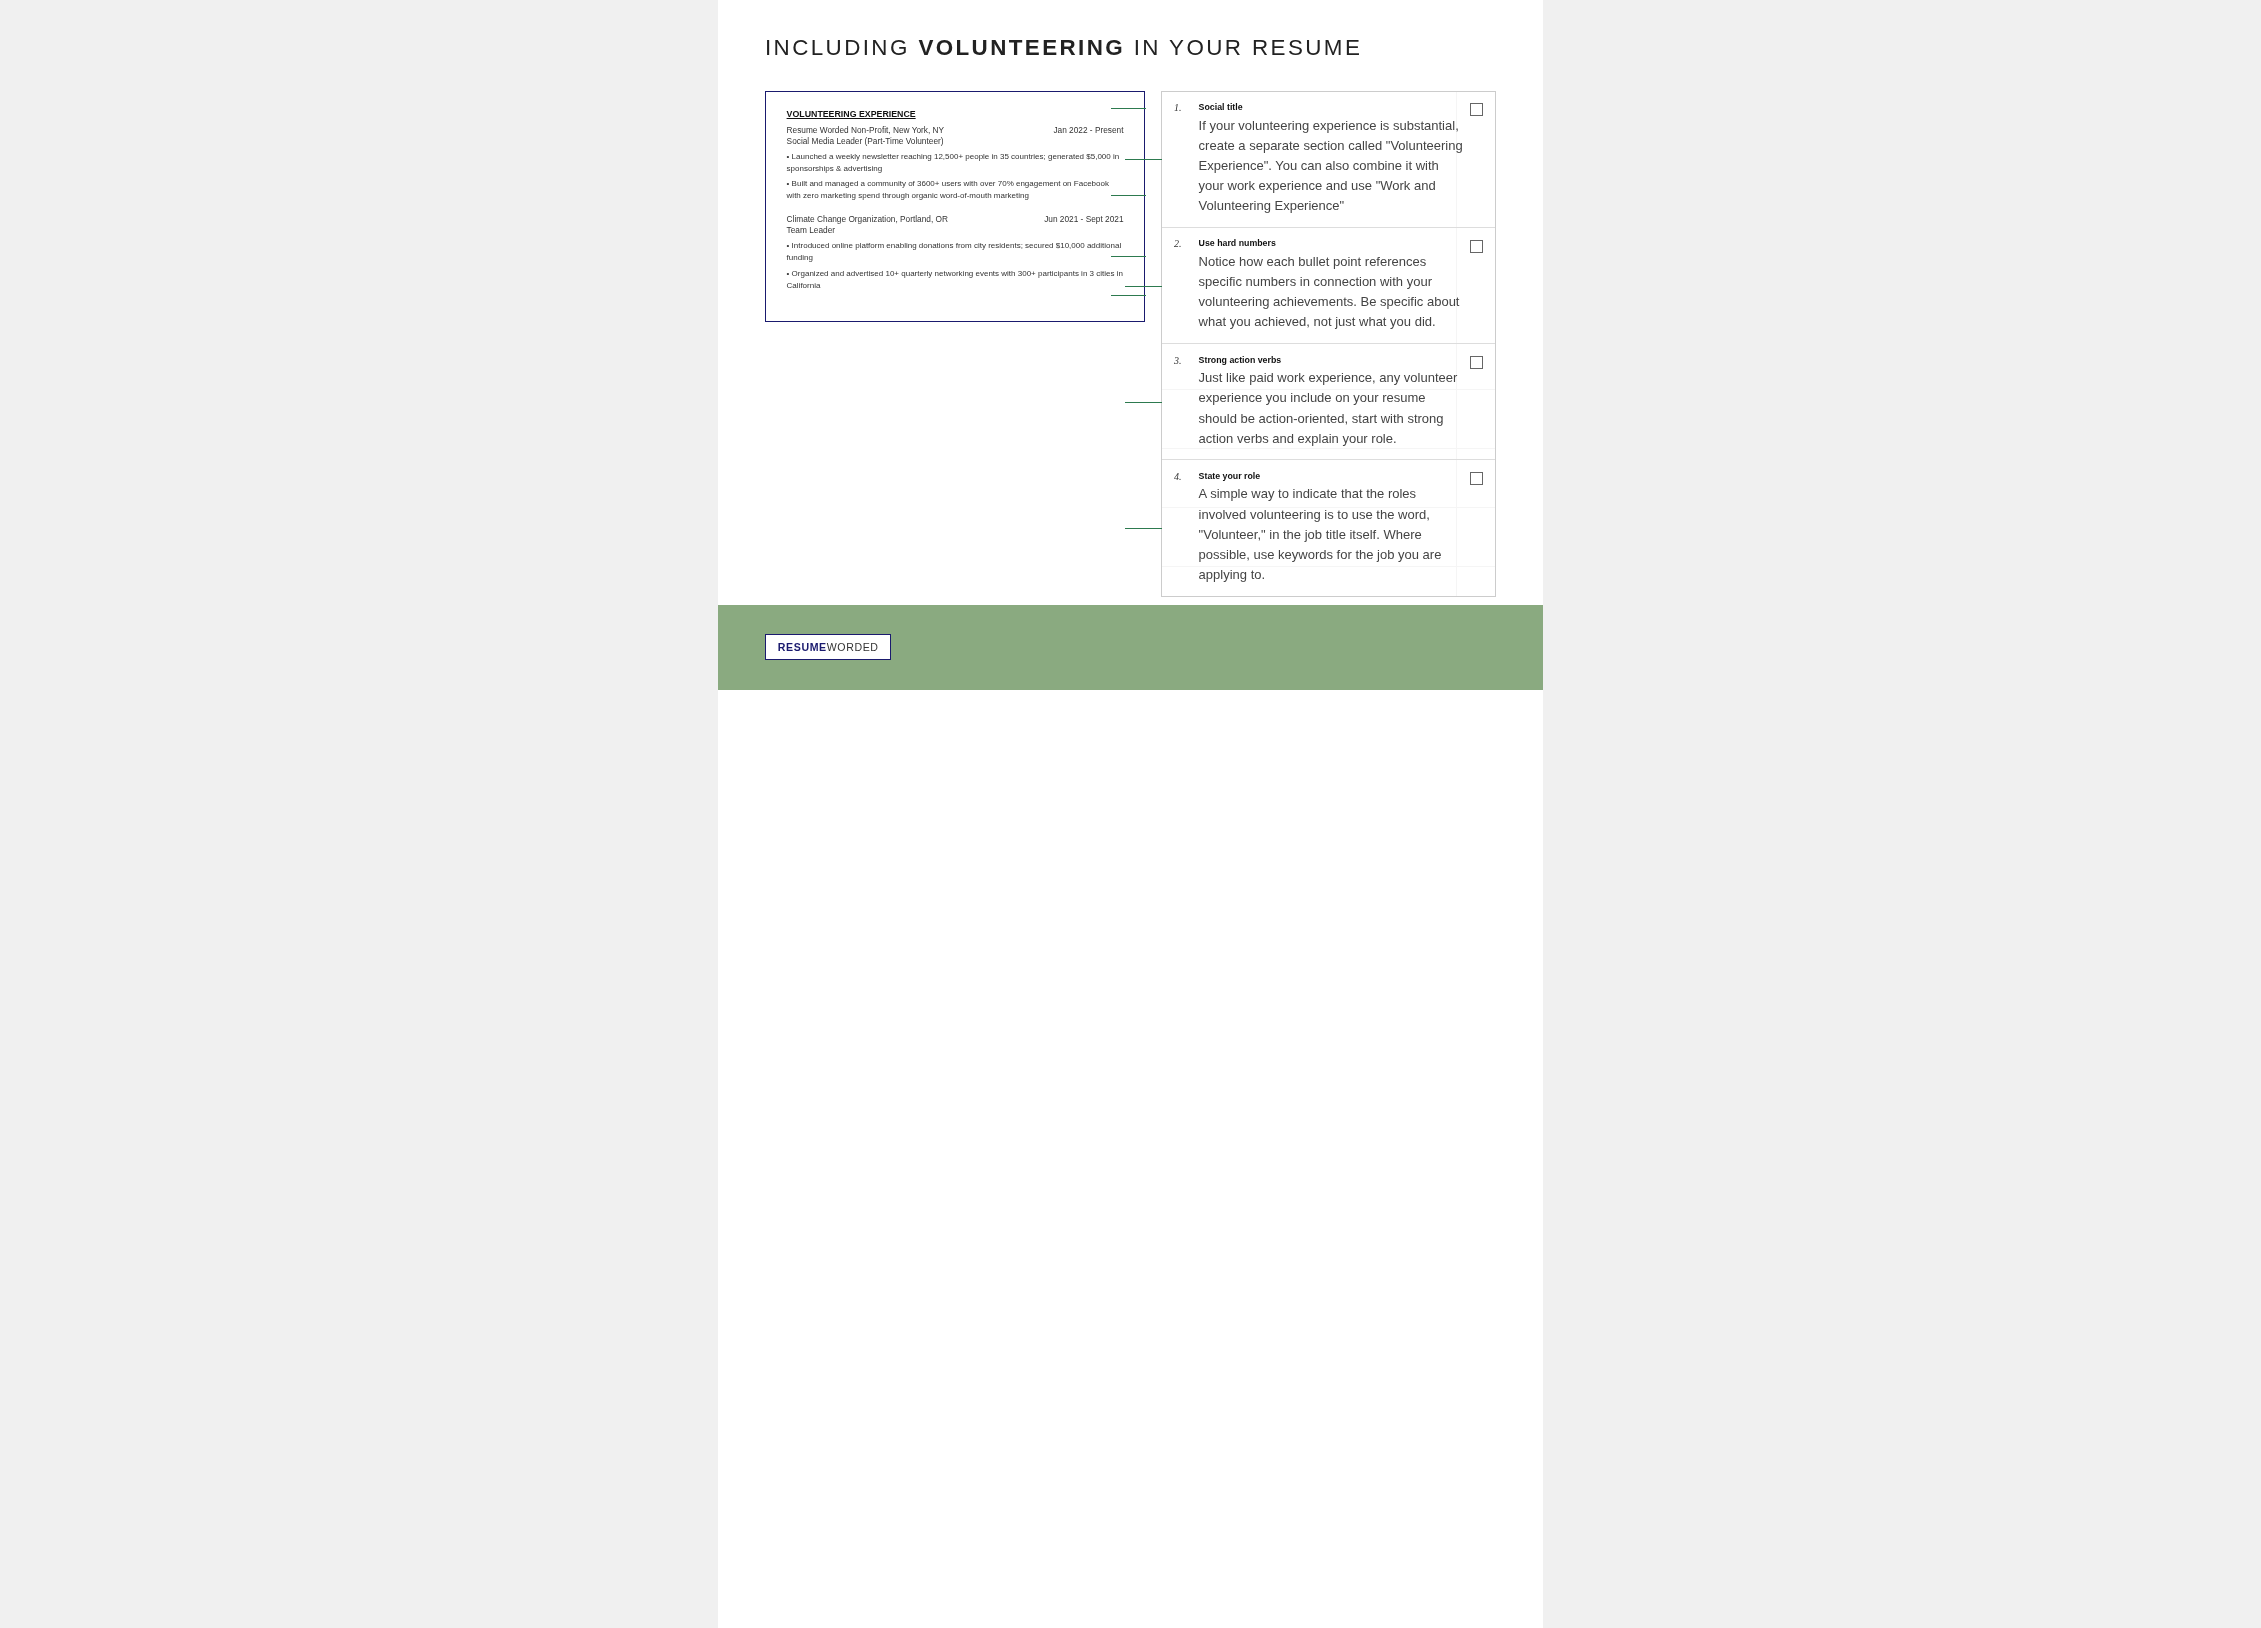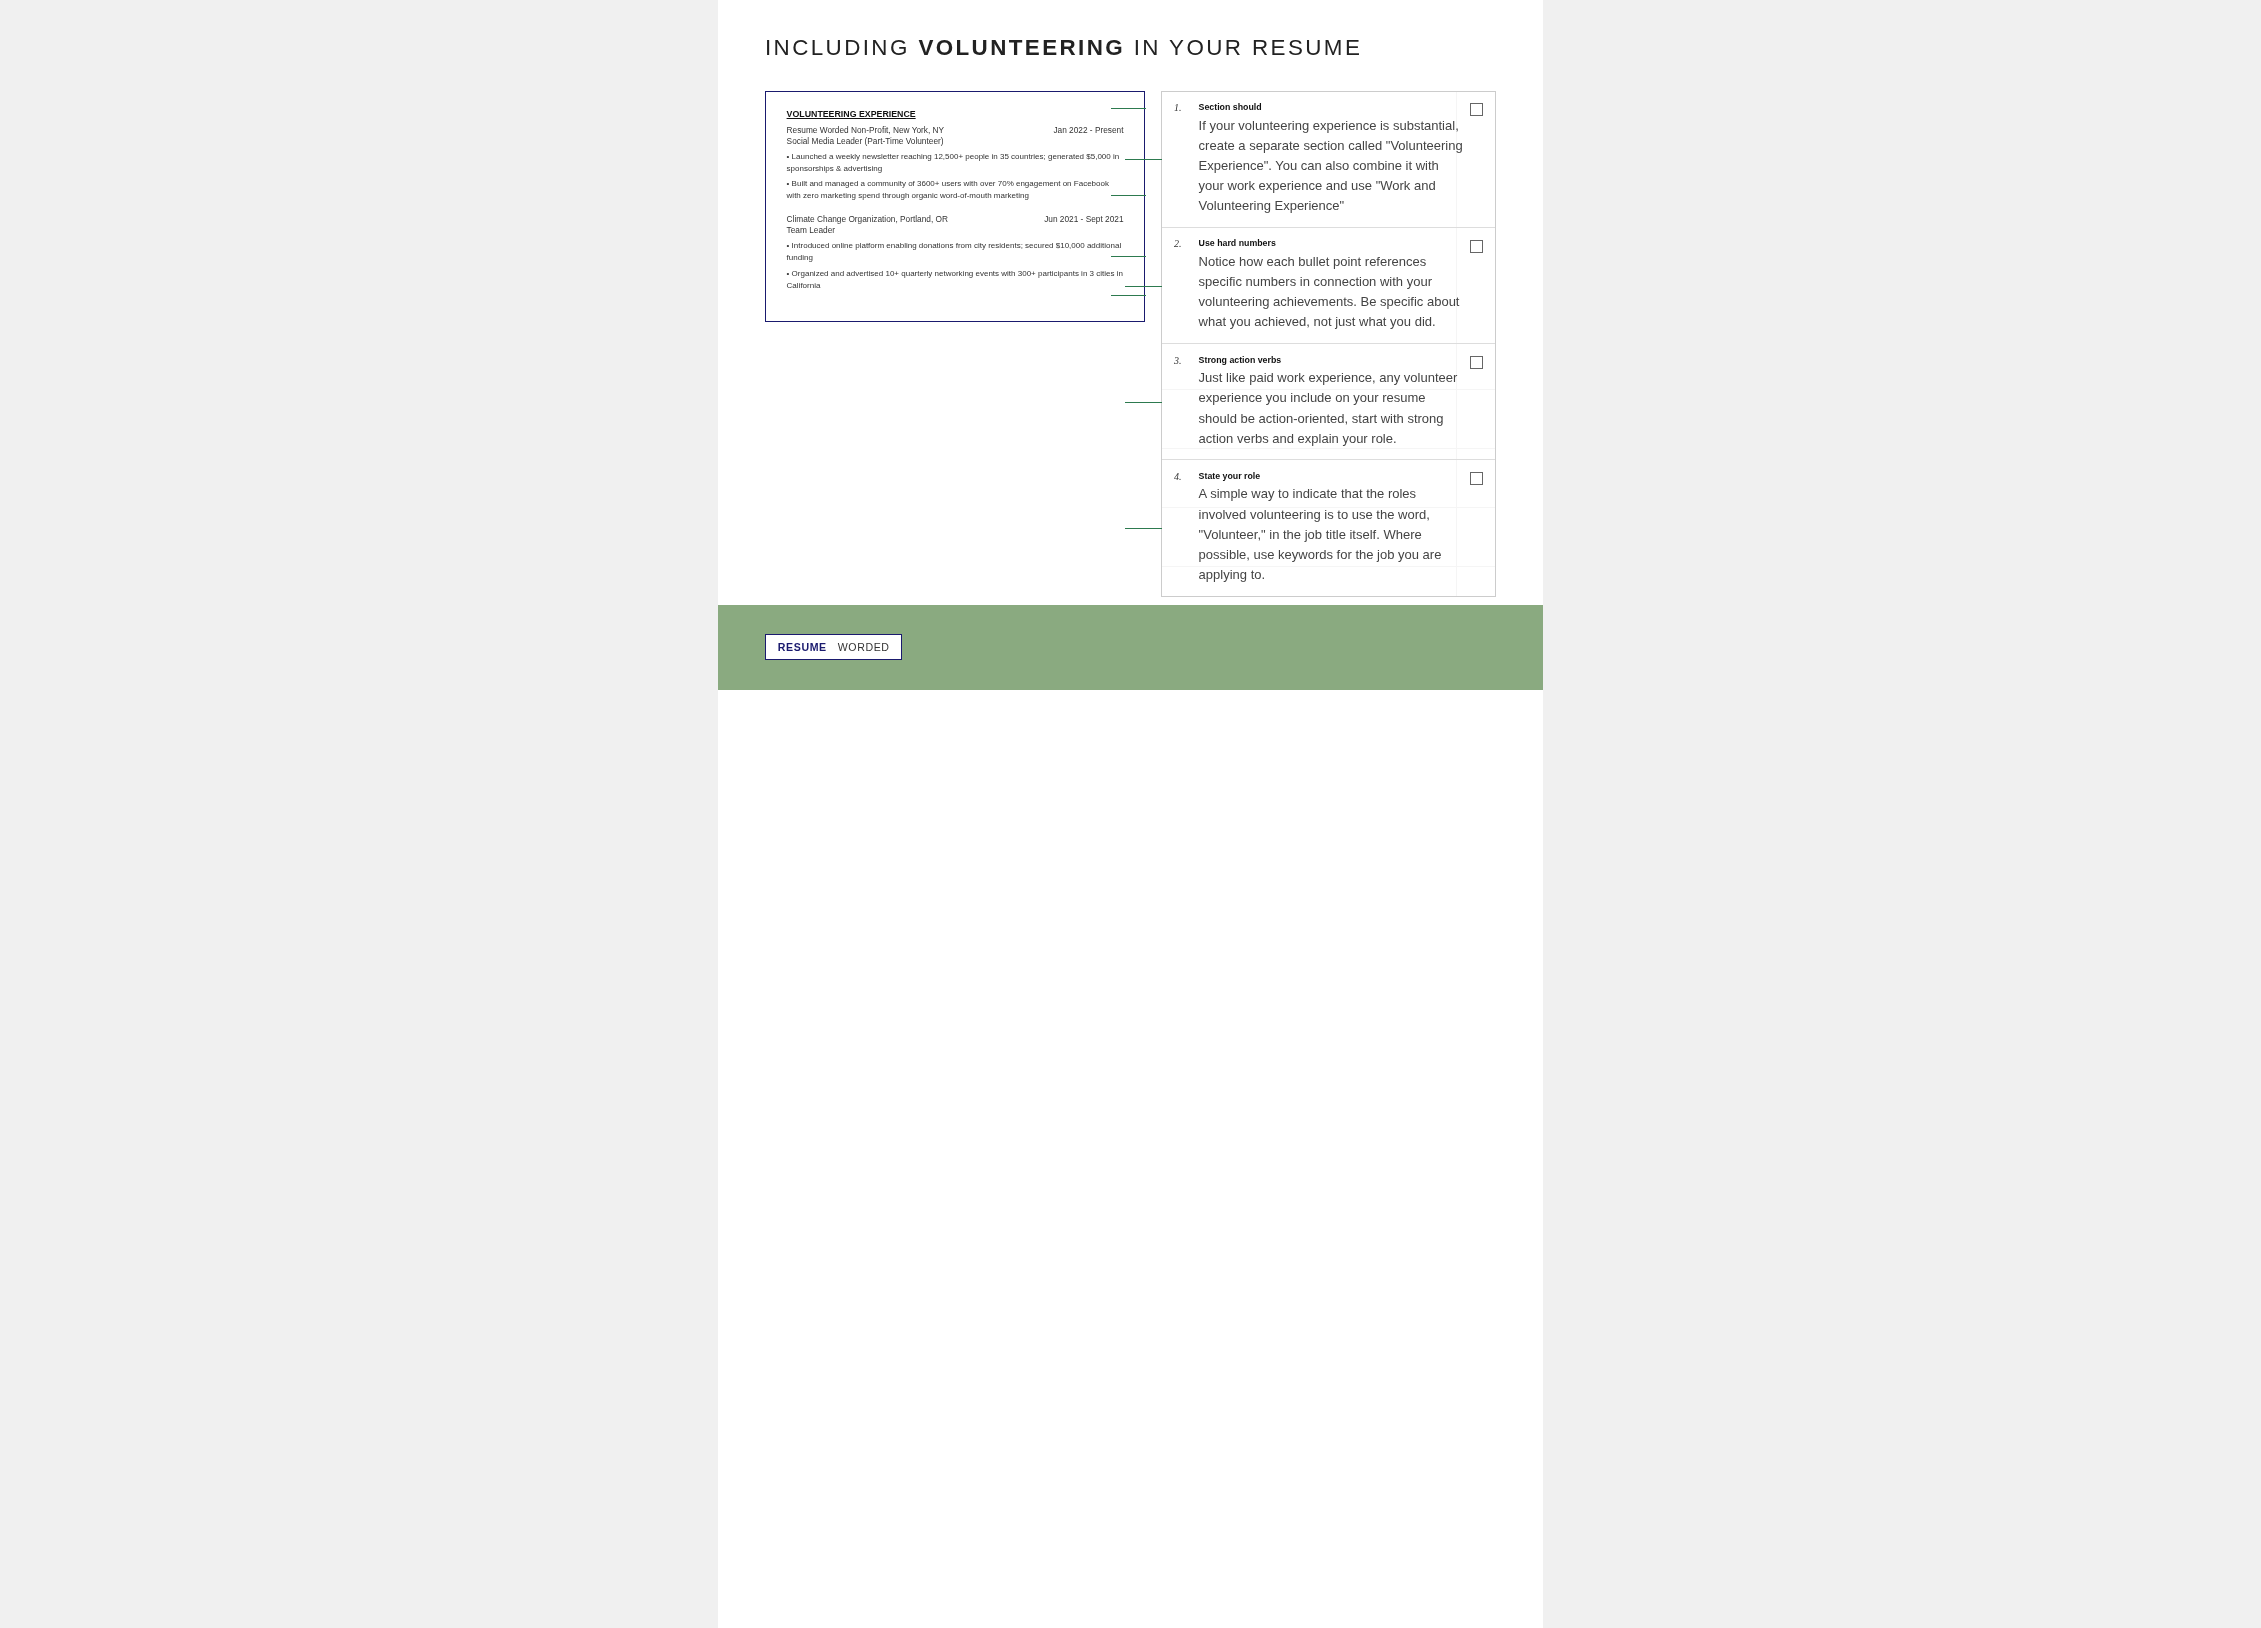--- a/index.html
+++ b/index.html
@@ -197,21 +197,21 @@
       display: flex;
       align-items: center;
     }
 
     .logo-box {
       border: 1.8px solid #1a1a6e;
       padding: 5.9px 11.8px;
       background: #fff;
       display: inline-flex;
       align-items: center;
-      gap: 11px;
+      gap: 0;
     }
 
     .logo-resume {
       font-size: 10.6px;
       font-weight: 900;
       color: #1a1a6e;
       letter-spacing: 0.6px;
     }
 
     .logo-worded {
@@ -277,21 +277,21 @@
         <div class="annotation-line-2"></div>
         <div class="annotation-line-3"></div>
         <div class="annotation-line-4"></div>
       </div>
 
       <div class="tips-panel">
         <div class="tip-item">
           <div class="tip-connector"></div>
           <span class="tip-number">1.</span>
           <div class="tip-content">
-            <div class="tip-title">Section should</div>
+            <div class="tip-title">Social title</div>
             <div class="tip-description">If your volunteering experience is substantial, create a separate section called "Volunteering Experience". You can also combine it with your work experience and use "Work and Volunteering Experience"</div>
           </div>
           <div class="tip-checkbox"></div>
         </div>
 
         <div class="tip-item">
           <div class="tip-connector"></div>
           <span class="tip-number">2.</span>
           <div class="tip-content">
             <div class="tip-title">Use hard numbers</div>

